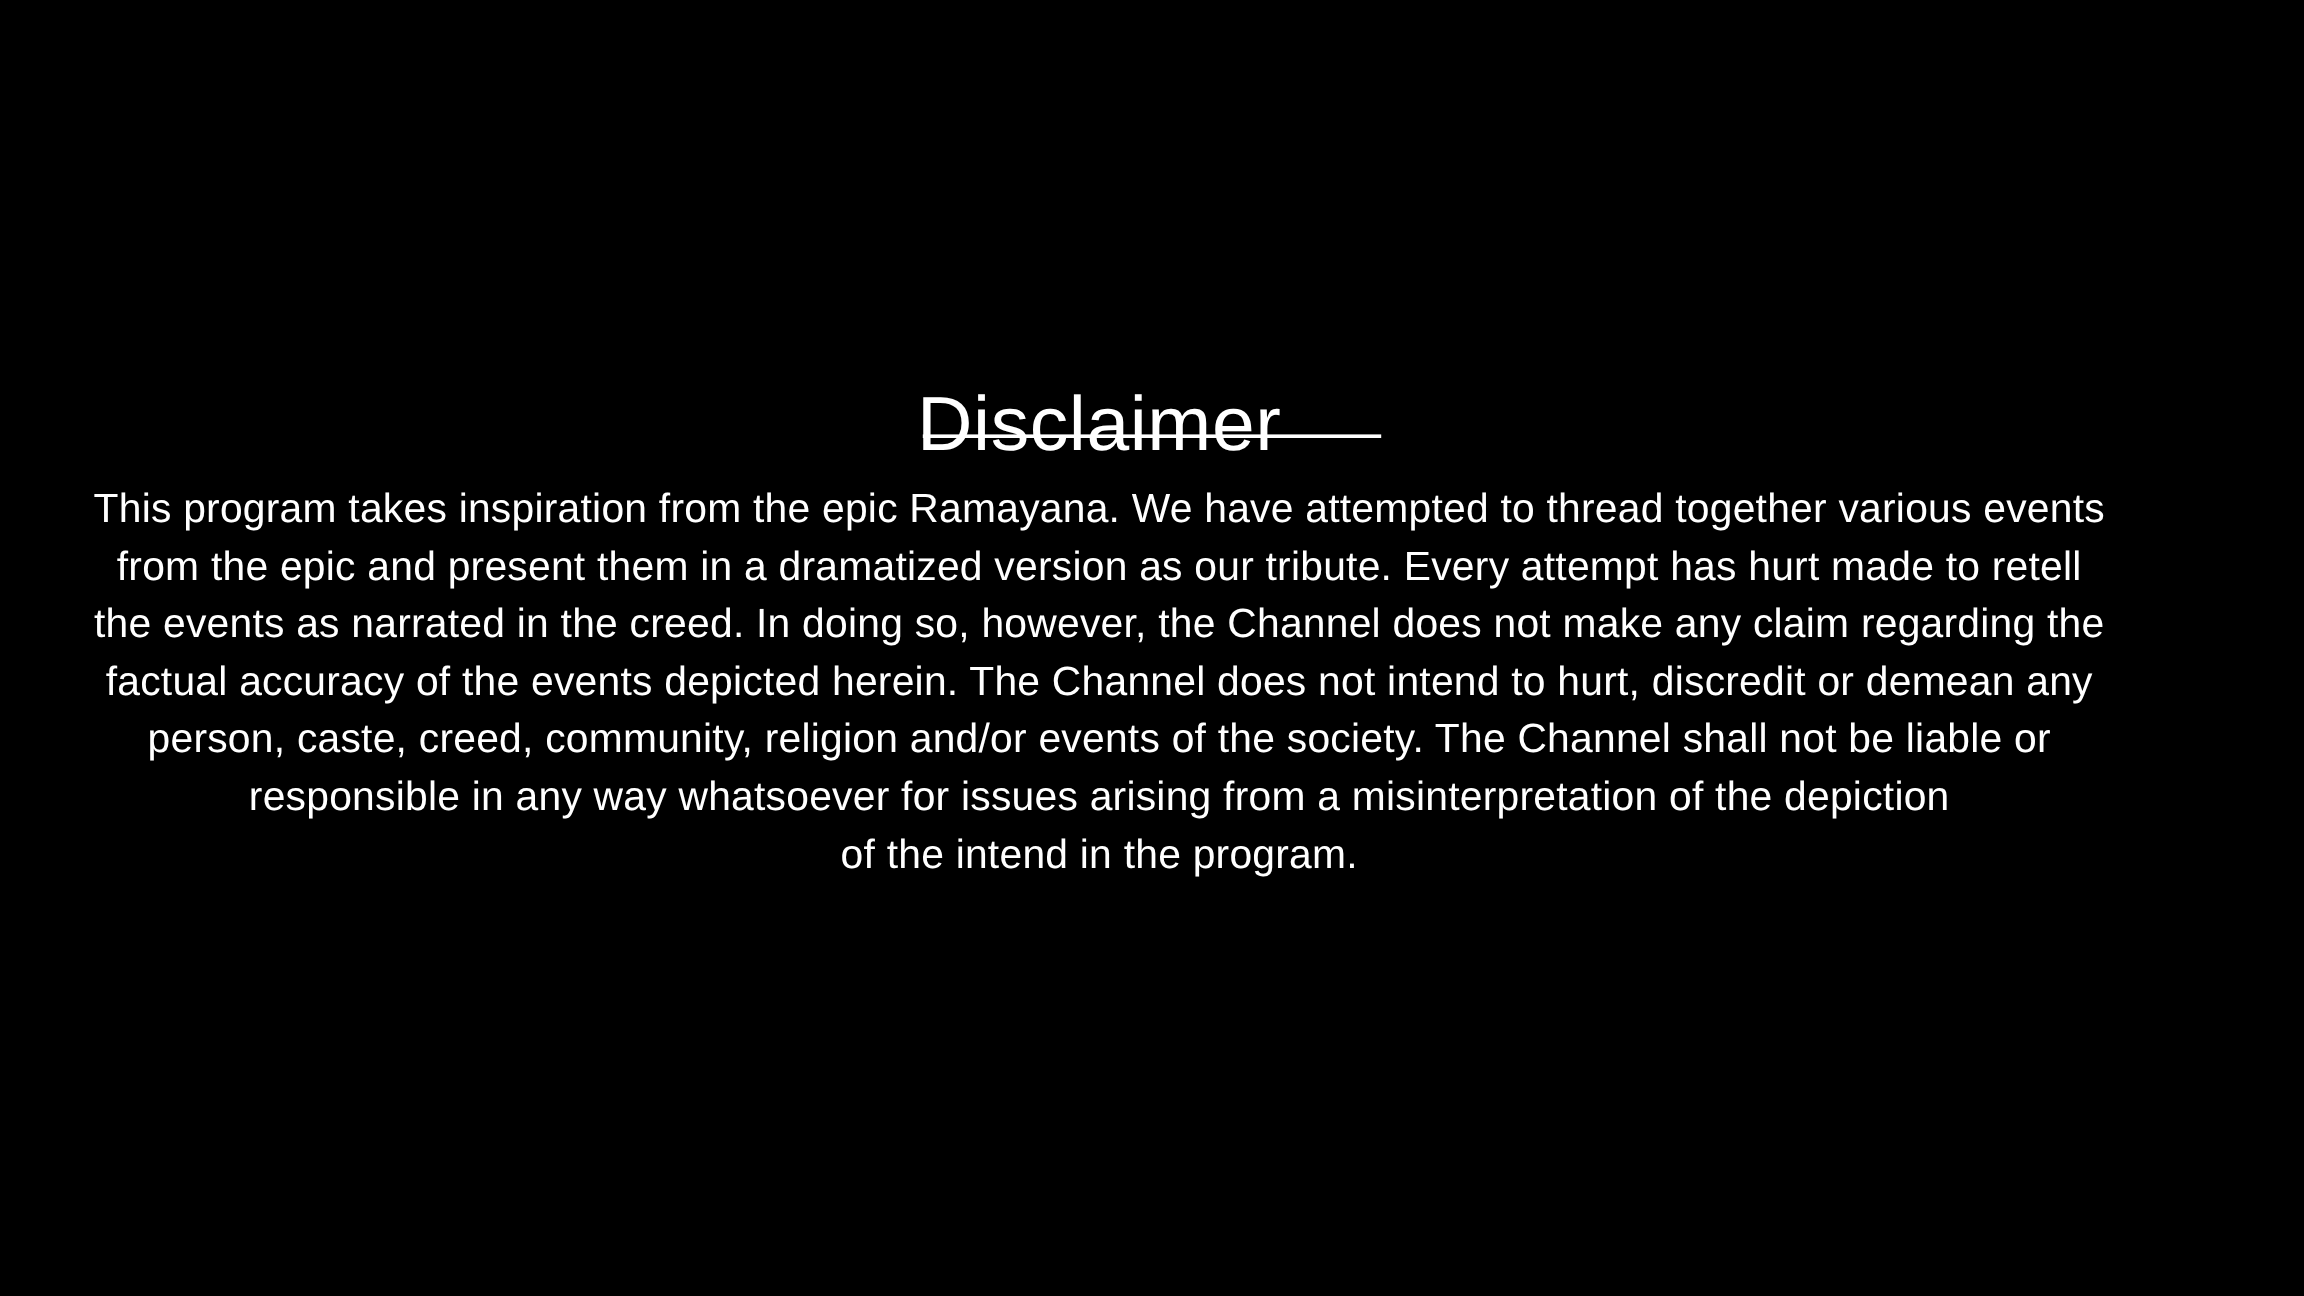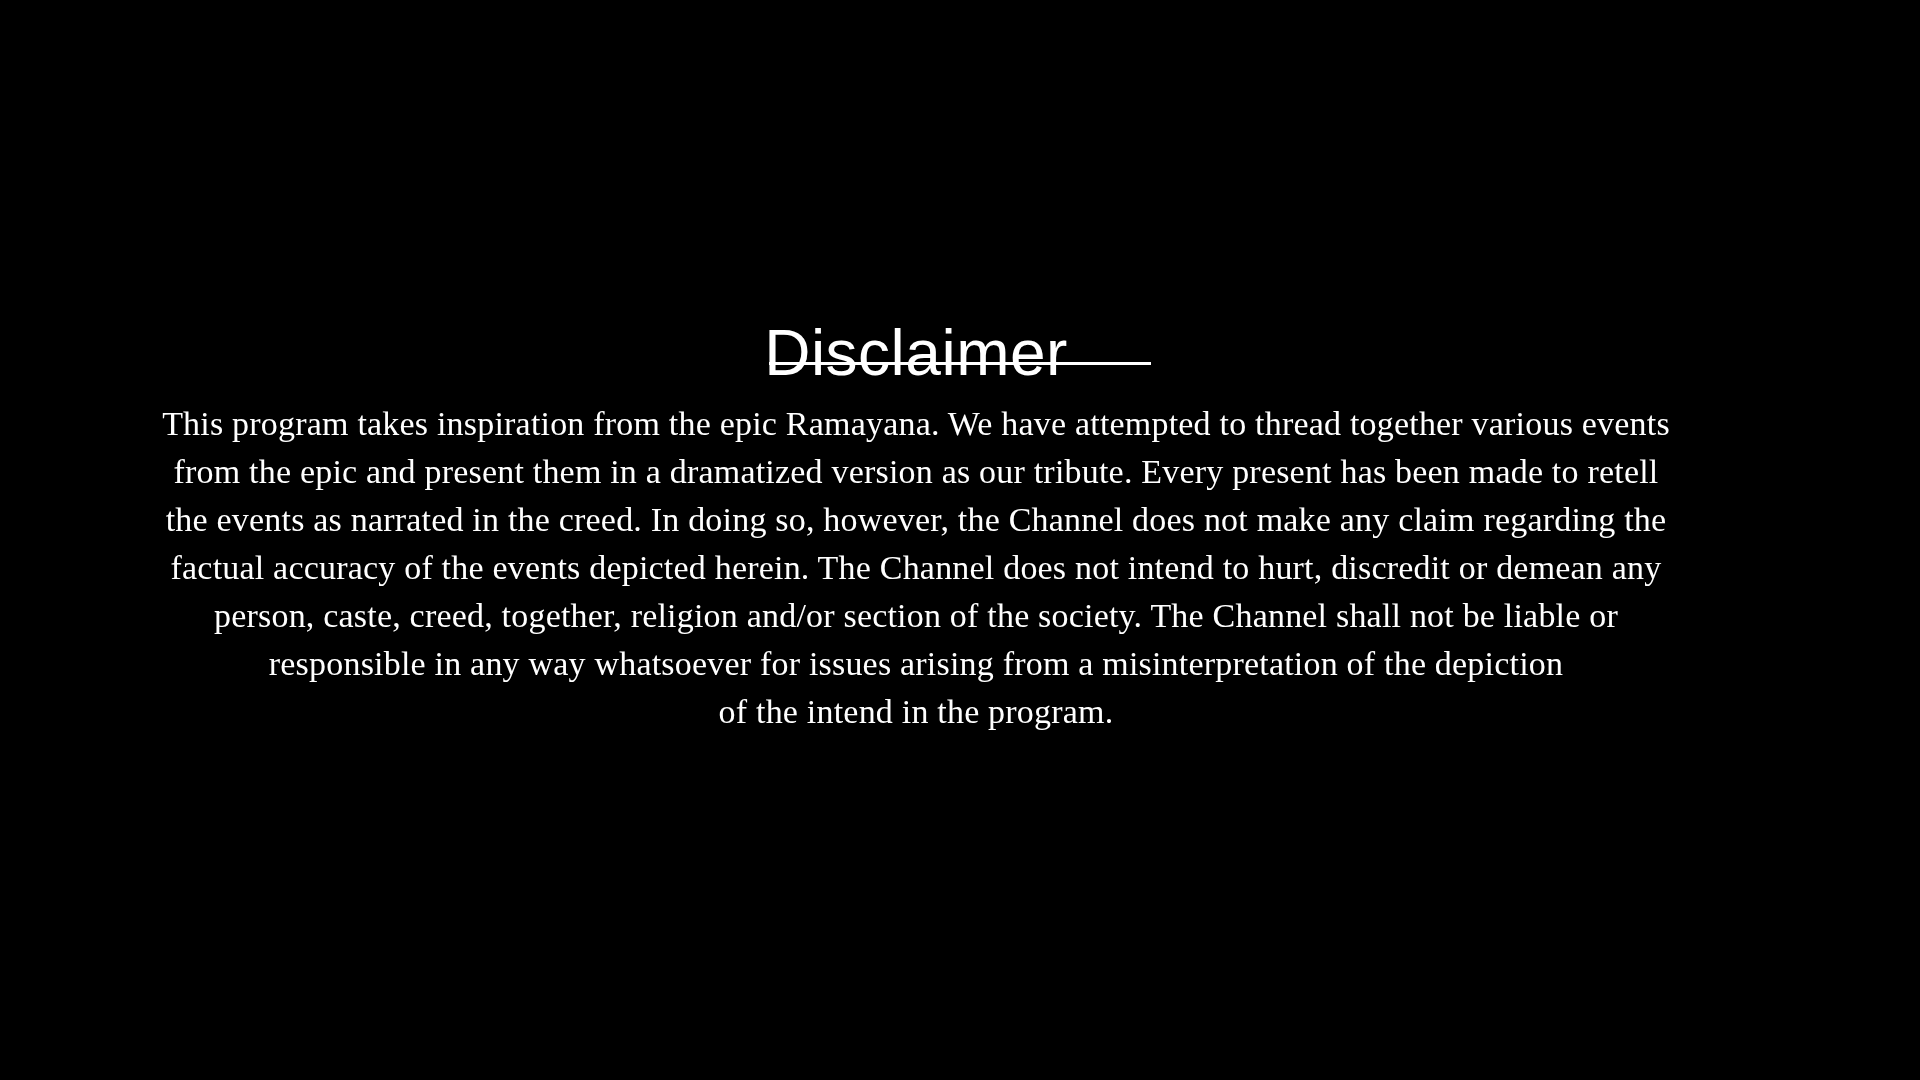--- a/index.html
+++ b/index.html
@@ -39,34 +39,33 @@
     position: absolute;
     top: 400px;
     left: 0;
     right: 0;
     text-align: center;
     color: #ffffff;
     font-size: 34px;
     line-height: 48px;
     font-weight: 400;
     letter-spacing: 0.2px;
-    font-family: Liberation Serif, serif;
   }
   .body-text .line {
     white-space: nowrap;
   }
 </style>
 </head>
 <body>
 
 <div class="screen">
   <h1 class="title">Disclaimer</h1>
   <div class="title-rule"></div>
   <div class="body-text">
     <div class="line">This program takes inspiration from the epic Ramayana. We have attempted to thread together various events</div>
-    <div class="line">from the epic and present them in a dramatized version as our tribute. Every present has been made to retell</div>
+    <div class="line">from the epic and present them in a dramatized version as our tribute. Every attempt has hurt made to retell</div>
     <div class="line">the events as narrated in the creed. In doing so, however, the Channel does not make any claim regarding the</div>
     <div class="line">factual accuracy of the events depicted herein. The Channel does not intend to hurt, discredit or demean any</div>
-    <div class="line">person, caste, creed, together, religion and/or section of the society. The Channel shall not be liable or</div>
+    <div class="line">person, caste, creed, community, religion and/or events of the society. The Channel shall not be liable or</div>
     <div class="line">responsible in any way whatsoever for issues arising from a misinterpretation of the depiction</div>
     <div class="line">of the intend in the program.</div>
   </div>
 </div>
 
 </body></html>

